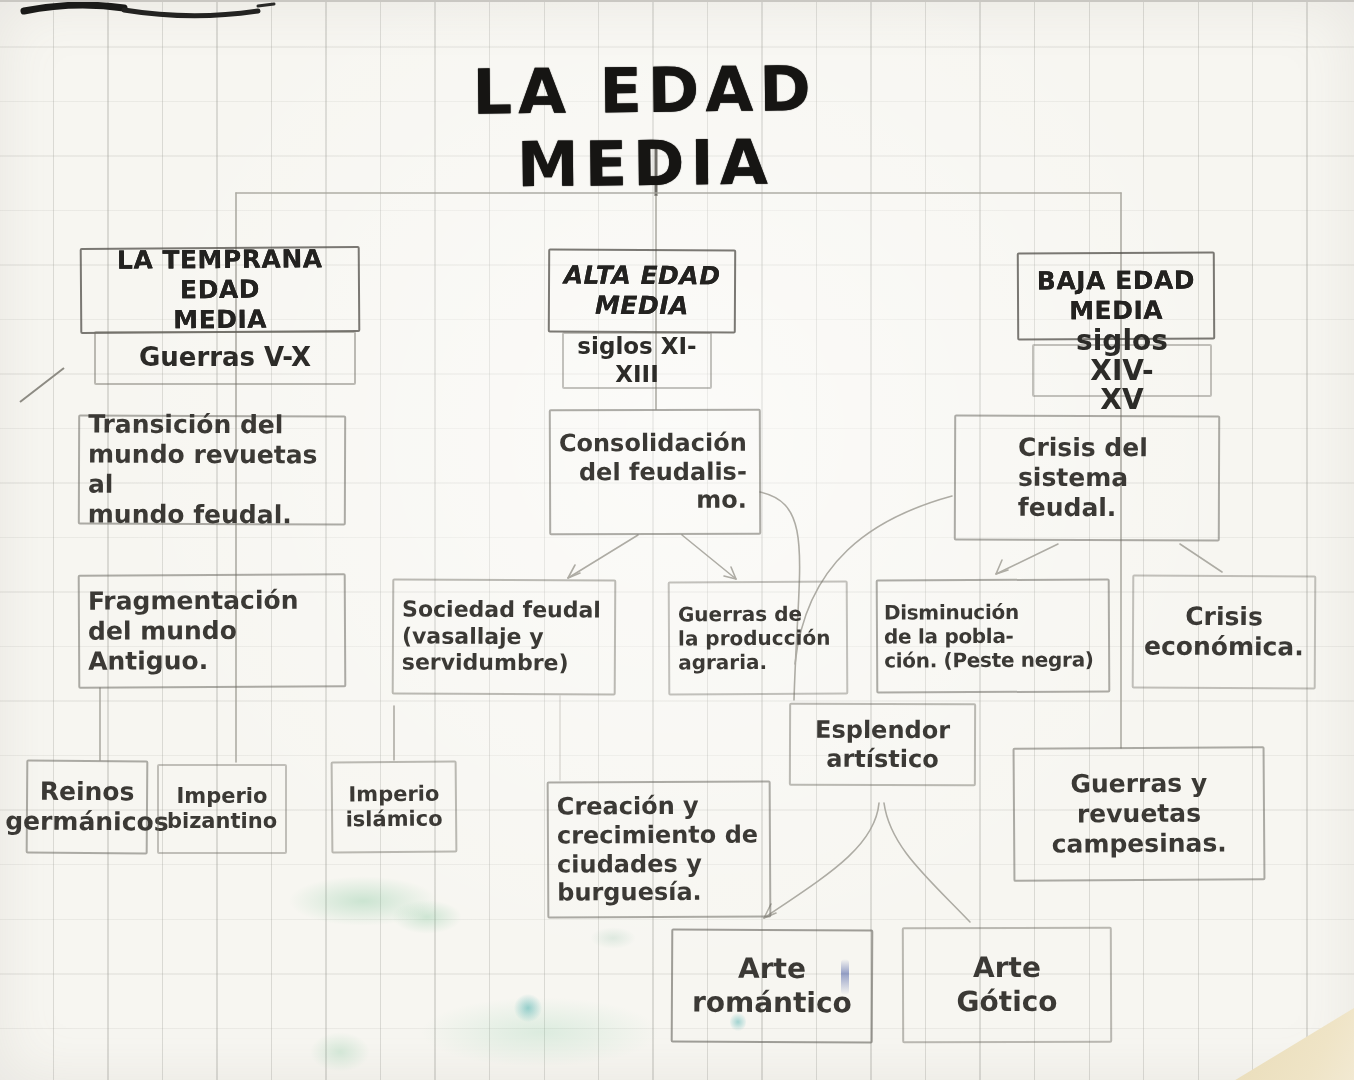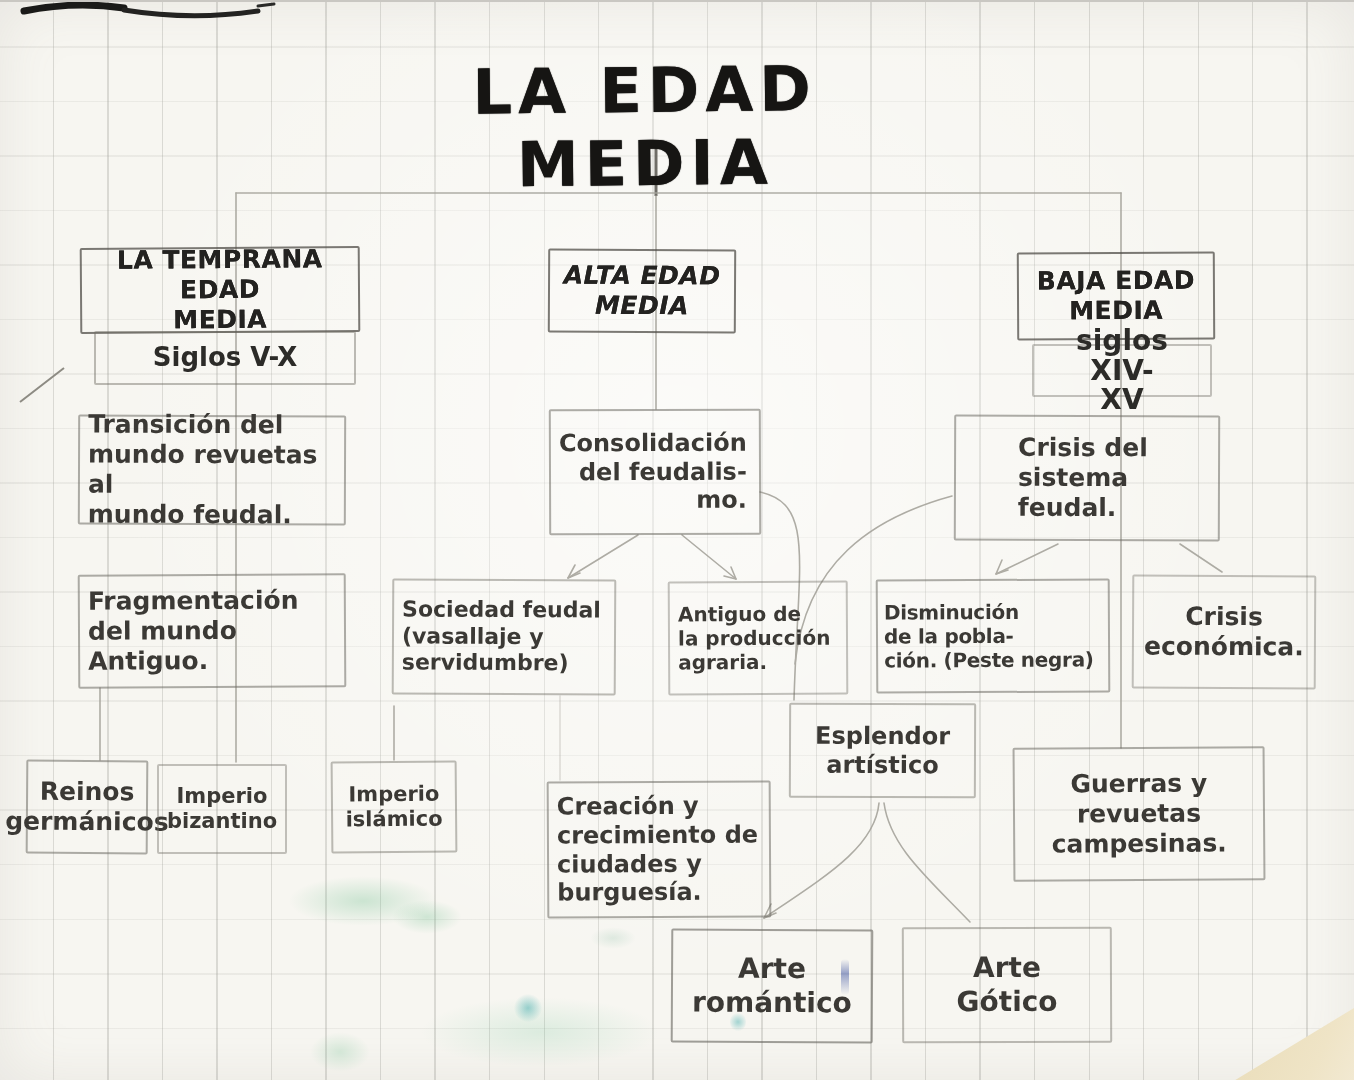--- a/index.html
+++ b/index.html
@@ -92,46 +92,48 @@
       <path d="M 884,801 C 890,845 928,876 970,920"></path>
 
       <path d="M 560,694 L 560,778" opacity="0.38"></path>
     </g>
   </svg>
 
   <div class="title" style="left:385px;top:52px;width:520px;font-size:62px;transform:rotate(-0.6deg);">LA EDAD MEDIA</div>
 
   <div class="node header center" style="left:80px;top:245px;width:280px;height:86px;font-size:25px;transform:rotate(-0.4deg);">LA TEMPRANA EDAD
 MEDIA</div>
-  <div class="node center" style="left:94px;top:329px;width:262px;height:54px;font-size:26px;color:#2c2b28;border-color:rgba(110,108,100,0.45);">Siglos V-X</div>
+  <div class="node center" style="left:94px;top:329px;width:262px;height:54px;font-size:26px;color:#2c2b28;border-color:rgba(110,108,100,0.45);">Guerras V-X</div>
   <div class="node left" style="left:78px;top:413px;width:268px;height:110px;font-size:25px;transform:rotate(0.2deg);">Transición del
 mundo revuetas al
 mundo feudal.</div>
   <div class="node left" style="left:78px;top:572px;width:268px;height:114px;font-size:25px;transform:rotate(-0.3deg);">Fragmentación
 del mundo
 Antiguo.</div>
   <div class="node center" style="left:26px;top:758px;width:122px;height:94px;font-size:25px;padding:12px;transform:rotate(0.4deg);">Reinos
 germánicos</div>
   <div class="node center" style="left:157px;top:762px;width:130px;height:90px;font-size:21px;border-color:rgba(110,108,100,0.40);">Imperio
 bizantino</div>
   <div class="node center" style="left:331px;top:759px;width:126px;height:92px;font-size:21px;transform:rotate(-0.5deg);border-color:rgba(110,108,100,0.45);">Imperio
 islámico</div>
 
   <div class="node header center" style="left:548px;top:247px;width:188px;height:84px;font-size:25px;transform:rotate(0.3deg);font-style:italic;">ALTA EDAD
 MEDIA</div>
+  <div class="node center" style="left:562px;top:330px;width:150px;height:57px;font-size:23px;color:#2c2b28;border-color:rgba(110,108,100,0.40);">siglos XI-
+XIII</div>
   <div class="node left" style="left:549px;top:407px;width:212px;height:126px;font-size:24px;transform:rotate(-0.2deg);text-align:right;">Consolidación
 del feudalis-
 mo.</div>
   <div class="node left" style="left:392px;top:577px;width:224px;height:116px;font-size:22px;transform:rotate(0.3deg);border-color:rgba(110,108,100,0.45);">Sociedad feudal
 (vasallaje y
 servidumbre)</div>
-  <div class="node left" style="left:668px;top:579px;width:180px;height:114px;font-size:20px;transform:rotate(-0.3deg);border-color:rgba(110,108,100,0.40);">Antiguo de
+  <div class="node left" style="left:668px;top:579px;width:180px;height:114px;font-size:20px;transform:rotate(-0.3deg);border-color:rgba(110,108,100,0.40);">Guerras de
 la producción
 agraria.</div>
-  <div class="node center" style="left:789px;top:701px;width:187px;height:95px;font-size:24px;transform:rotate(0.2deg);border-color:rgba(110,108,100,0.45);">Esplendor
+  <div class="node center" style="left:789px;top:701px;width:187px;height:83px;font-size:24px;transform:rotate(0.2deg);border-color:rgba(110,108,100,0.45);">Esplendor
 artístico</div>
   <div class="node left" style="left:547px;top:779px;width:224px;height:137px;font-size:24px;transform:rotate(-0.3deg);">Creación y
 crecimiento de
 ciudades y
 burguesía.</div>
   <div class="node center" style="left:671px;top:927px;width:202px;height:114px;font-size:28px;transform:rotate(0.3deg);border-color:rgba(100,98,92,0.60);">Arte
 romántico</div>
   <div class="node center" style="left:902px;top:925px;width:210px;height:116px;font-size:28px;transform:rotate(-0.2deg);border-color:rgba(110,108,100,0.45);">Arte
 Gótico</div>
 

